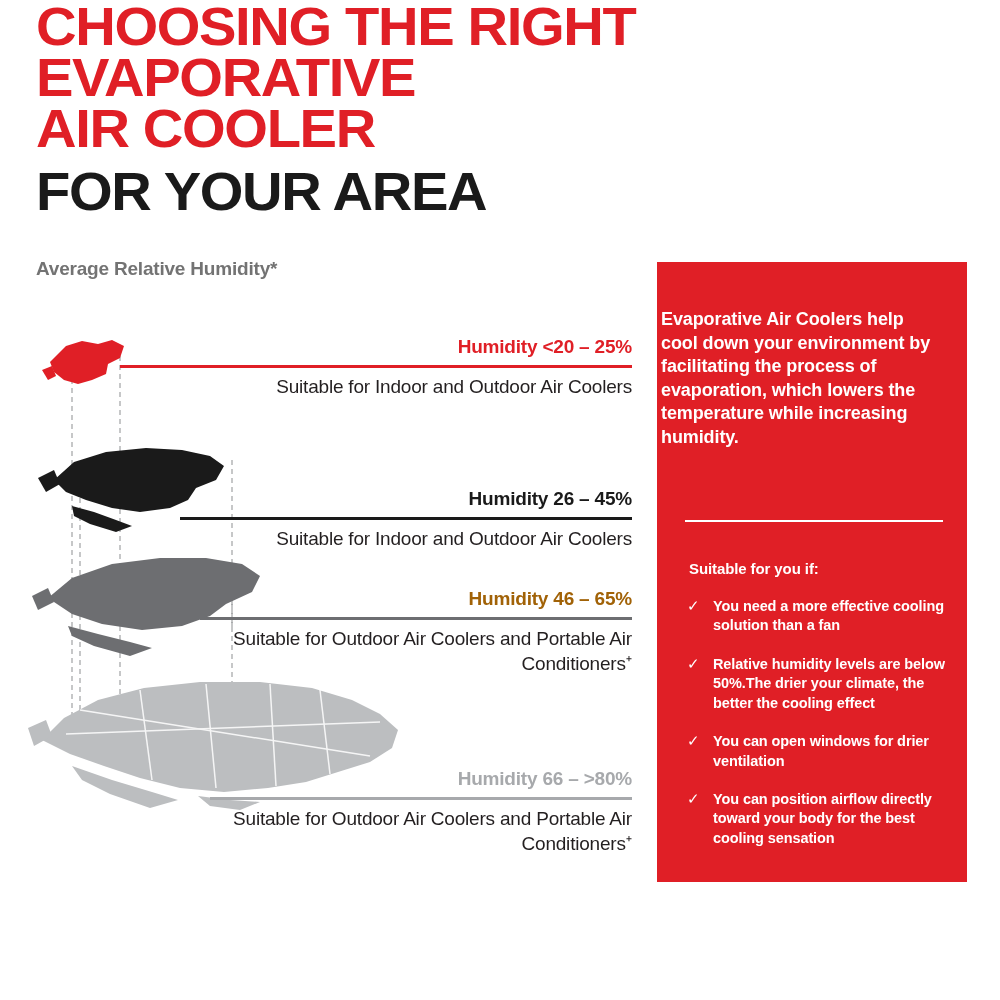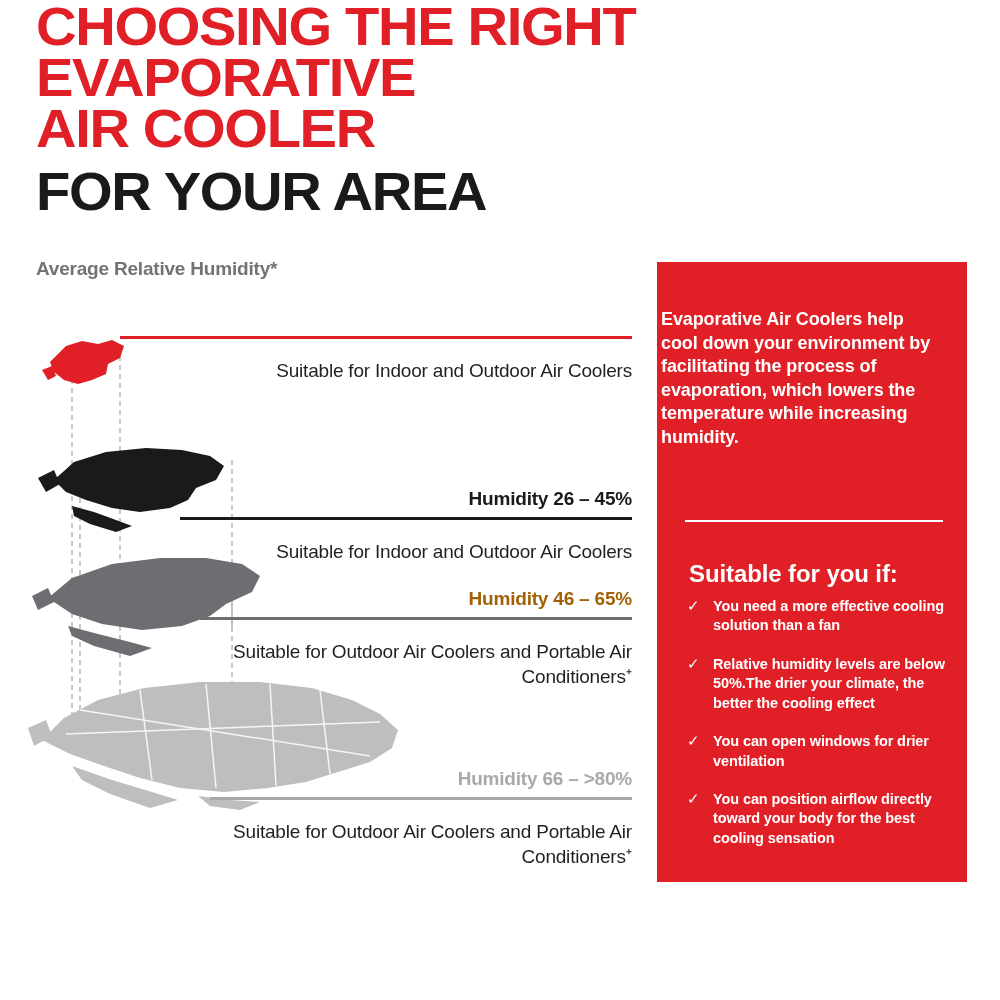--- a/index.html
+++ b/index.html
@@ -89,21 +89,21 @@
   .tier .rule {
     height: 3px;
     width: 100%;
     display: block;
   }
   .tier .tier-desc {
     display: block;
     font-size: 19px;
     line-height: 1.3;
     color: #231f20;
-    padding-top: 20px;
+    padding-top: 7px;
     letter-spacing: -0.2px;
   }
 
   #tier0 { left: 120px; top: 336px; width: 512px; }
   #tier0 .tier-title { color: #e01f26; }
   #tier0 .rule { background: #e01f26; }
 
   #tier1 { left: 180px; top: 470px; width: 452px; }
   #tier1 .tier-title { color: #1a1a1a; margin-top: 18px; }
   #tier1 .rule { background: #1a1a1a; }
@@ -141,21 +141,21 @@
     left: 28px;
     top: 258px;
     width: 258px;
     height: 2px;
     background: #ffffff;
   }
   .panel-sub {
     position: absolute;
     left: 32px;
     top: 298px;
-    font-size: 24px;
+    font-size: 15px;
     font-weight: bold;
     letter-spacing: -0.1px;
   }
   .checklist {
     position: absolute;
     left: 30px;
     top: 335px;
     width: 265px;
     list-style: none;
     margin: 0;
@@ -247,20 +247,21 @@
           <path d="M250,374 L256,476"></path>
           <path d="M60,400 L350,446"></path>
           <path d="M46,424 L360,412"></path>
           <path d="M300,380 L310,464"></path>
         </g>
       </g>
     </svg>
   </div>
 
   <div class="tier" id="tier0">
+    <span class="tier-title">Humidity &lt;20 – 25%</span>
     <span class="rule"></span>
     <span class="tier-desc">Suitable for Indoor and Outdoor Air Coolers</span>
   </div>
 
   <div class="tier" id="tier1">
     <span class="tier-title">Humidity  26 – 45%</span>
     <span class="rule"></span>
     <span class="tier-desc">Suitable for Indoor and Outdoor Air Coolers</span>
   </div>
 

